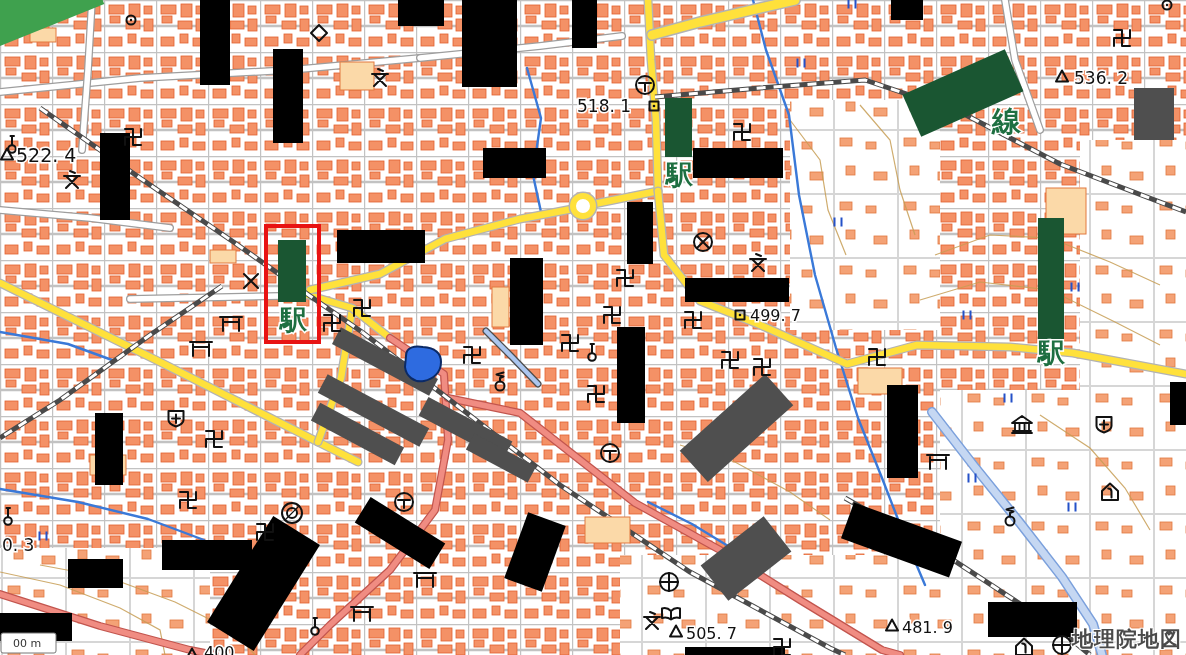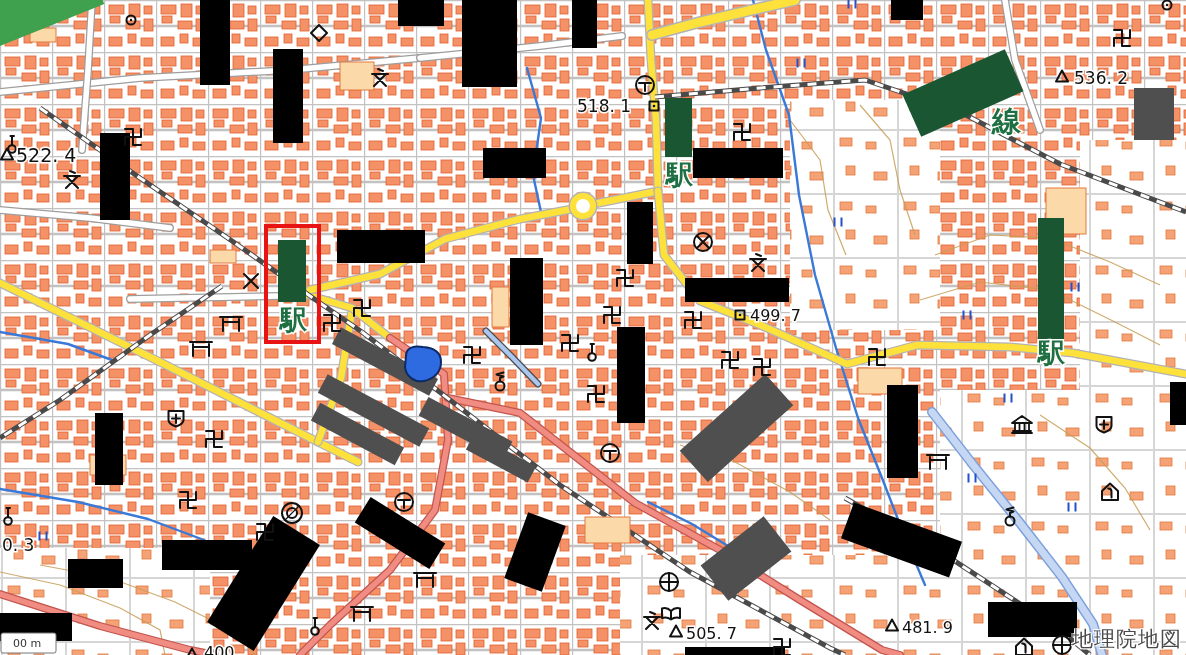--- a/index.html
+++ b/index.html
@@ -36,21 +36,21 @@
   .lbl{fill:#111;stroke:#fff;stroke-width:3;paint-order:stroke;font-weight:500}
   .glbl{fill:#1e6f41;stroke:#fff;stroke-width:3;paint-order:stroke;font-weight:bold}
   .sclbl{fill:#333;font-size:11px}
   .scbox{fill:#fff;stroke:#777;stroke-width:1}
   
   .sym{stroke:#111;stroke-width:2;fill:none;stroke-linecap:round;stroke-linejoin:round}
   .symf{fill:#111;stroke:none}
   .paddy-s{stroke:#2451c8;stroke-width:2;fill:none}
   #watermark{position:absolute;right:4px;bottom:2px;font-size:21px;color:#4a4a4a;
      text-shadow:-1px -1px 0 #fff,1px -1px 0 #fff,-1px 1px 0 #fff,1px 1px 0 #fff;
-     letter-spacing:1px;font-weight:400}
+     letter-spacing:1px;font-weight:700}
 </style>
 </head>
 <body>
 
 <div id="stage">
   <svg id="map" width="1186" height="655" viewBox="0 0 1186 655">
     <defs>
       <pattern id="blds" width="52" height="52" patternUnits="userSpaceOnUse">
         <rect width="52" height="52" fill="#ffffff"></rect>
         <path d="M0,0 H52 M0,0 V52 M0,26 H52" stroke="#c2c2c2" stroke-width="2.4" fill="none"></path>

